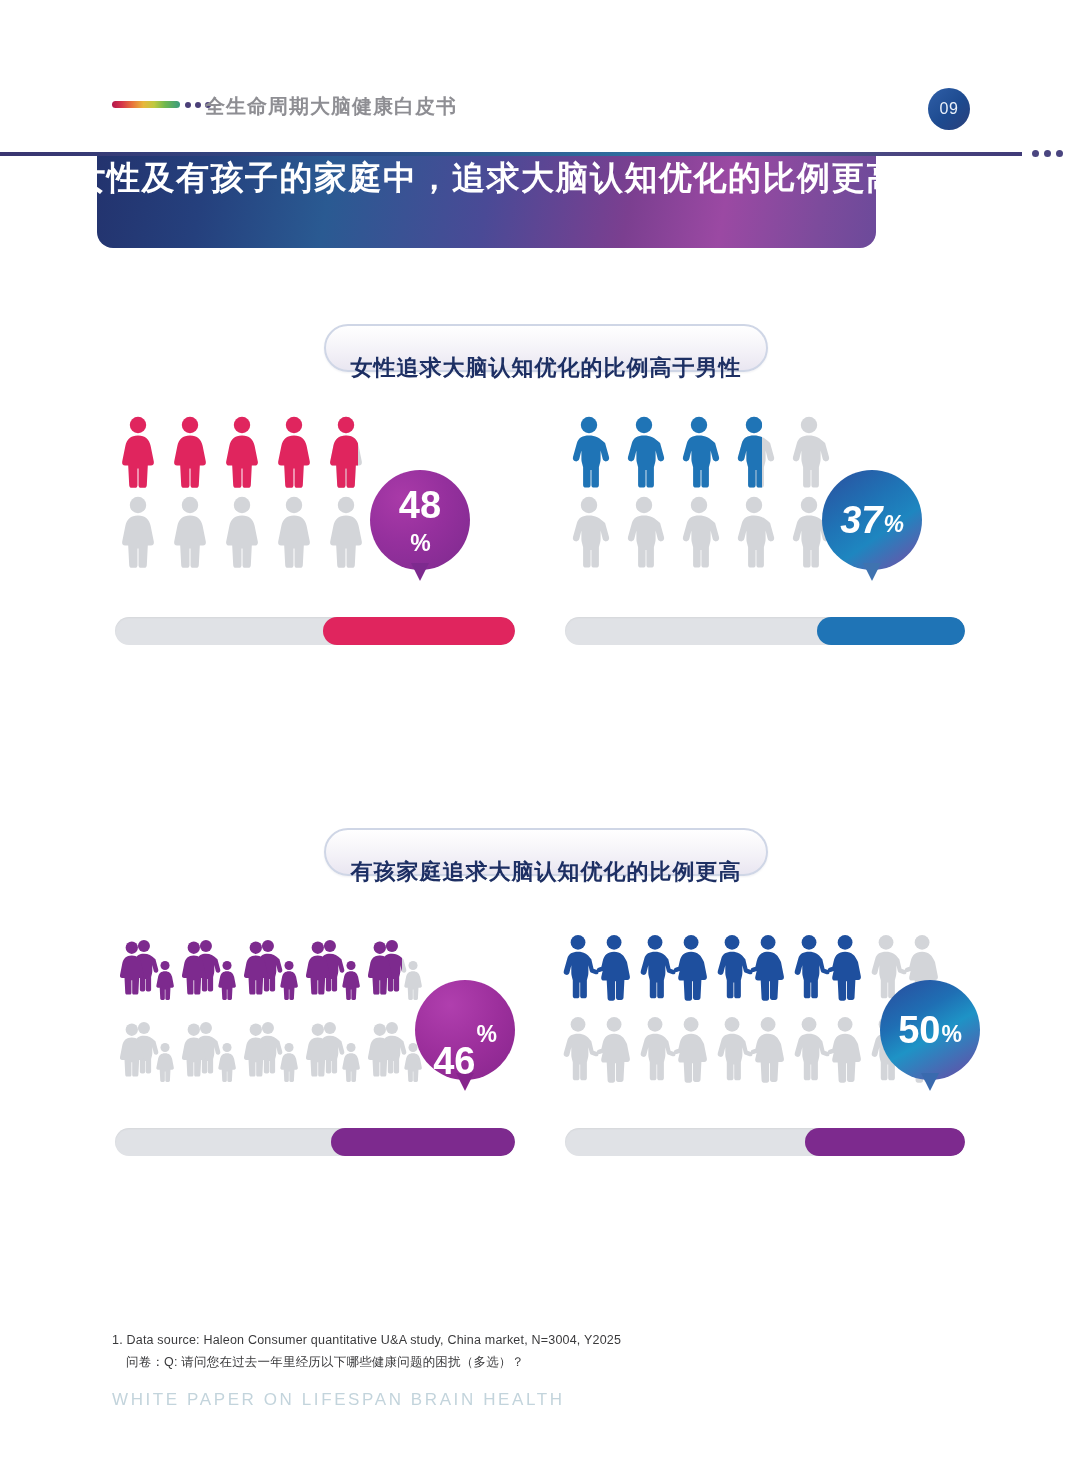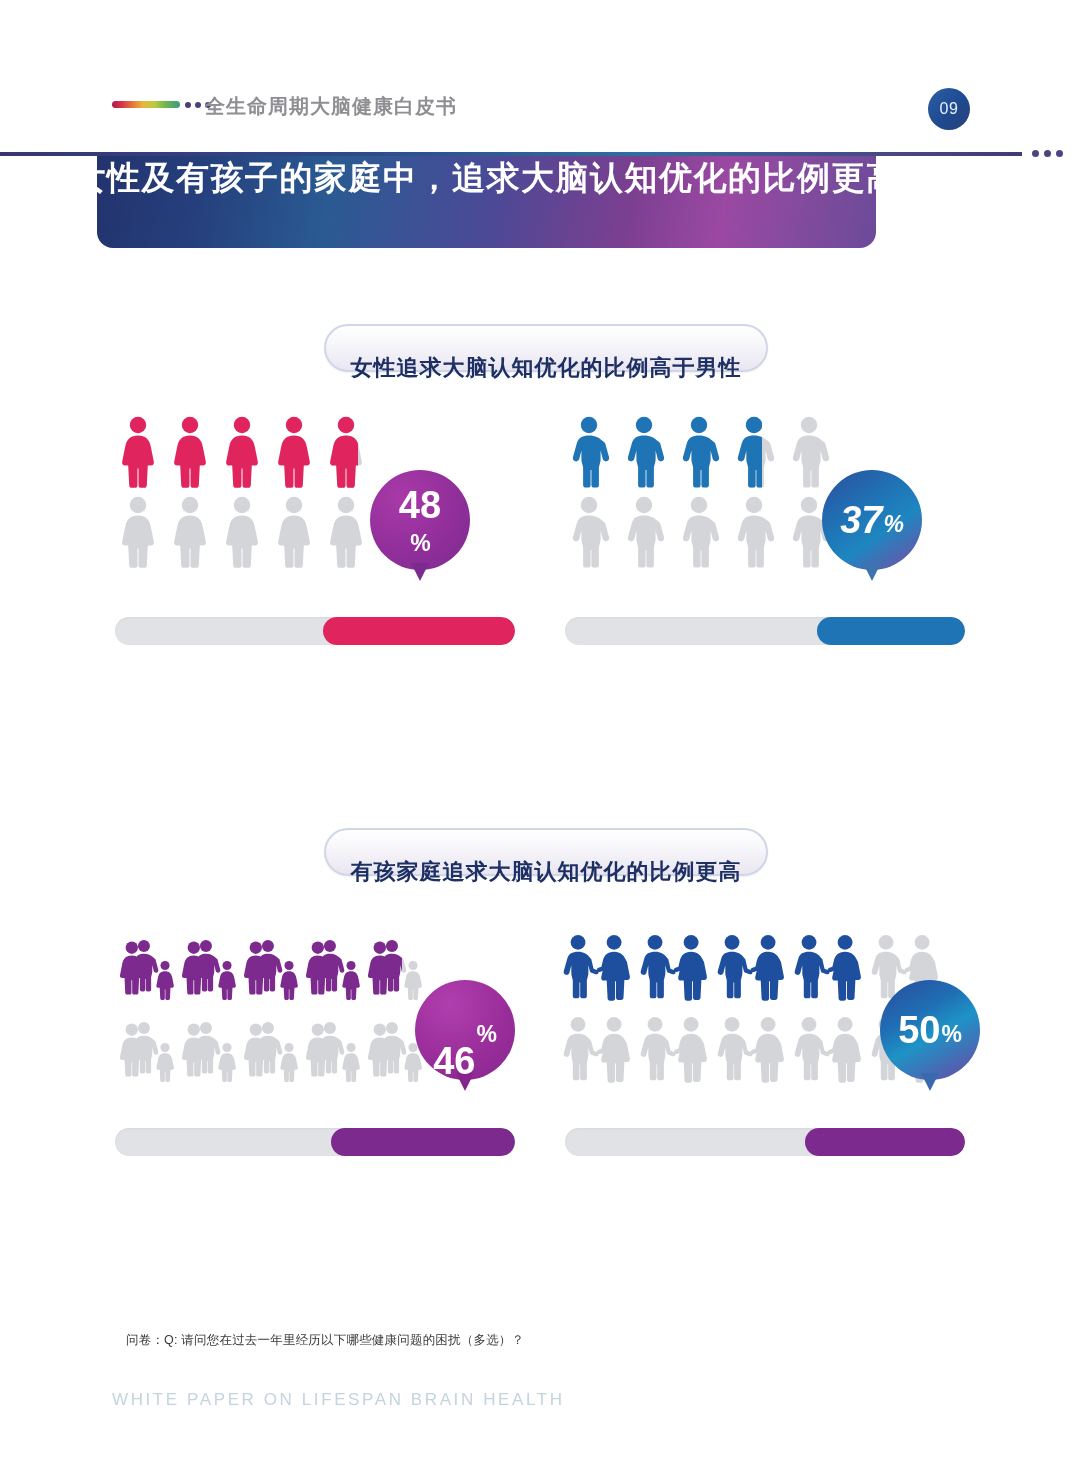--- a/index.html
+++ b/index.html
@@ -759,15 +759,16 @@
 <div class="bubble bubble-teal" style="left:880px; top:980px;">
   <span class="val">50</span>
   <span class="pct">%</span>
   <span class="tail"></span>
 </div>
 <div class="bar" style="left:565px; top:1128px; width:400px;">
   <div class="fill fill-purple" id="fill-couple" style="width: 40%;"></div>
 </div>
 
 <div class="footnote">
+  <div>1. Data source: Haleon Consumer quantitative U&amp;A study, China market, N=3004, Y2025</div>
   <div class="l2">问卷：Q: 请问您在过去一年里经历以下哪些健康问题的困扰（多选）？</div>
 </div>
 <div class="watermark">WHITE PAPER ON LIFESPAN BRAIN HEALTH</div>
 
 </body></html>

